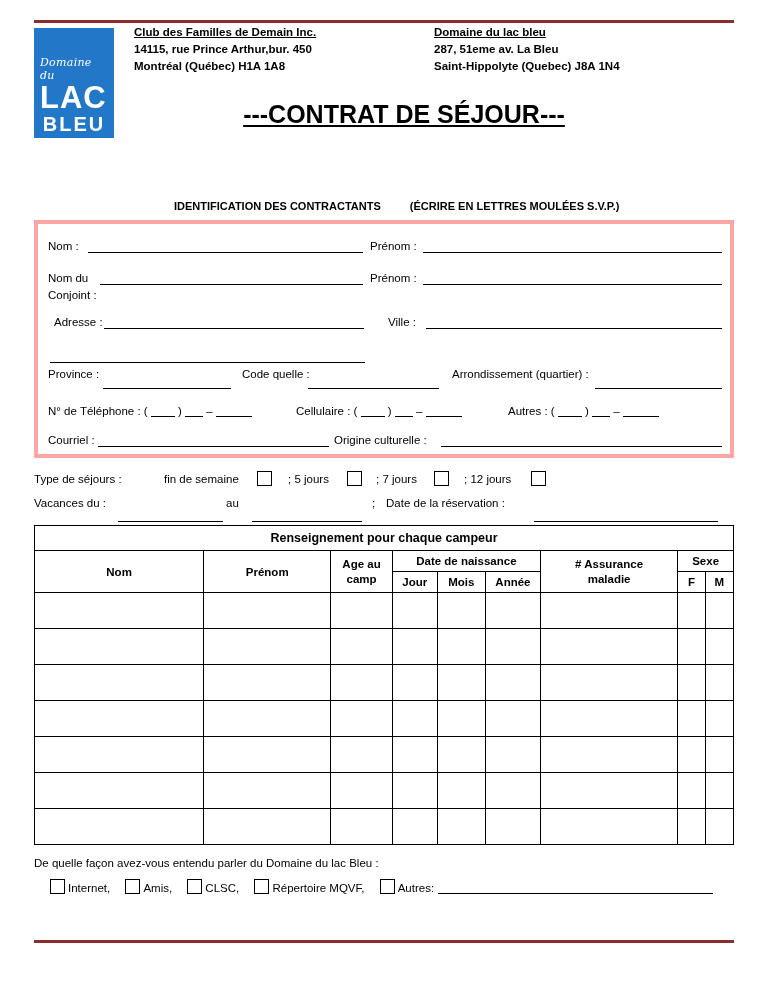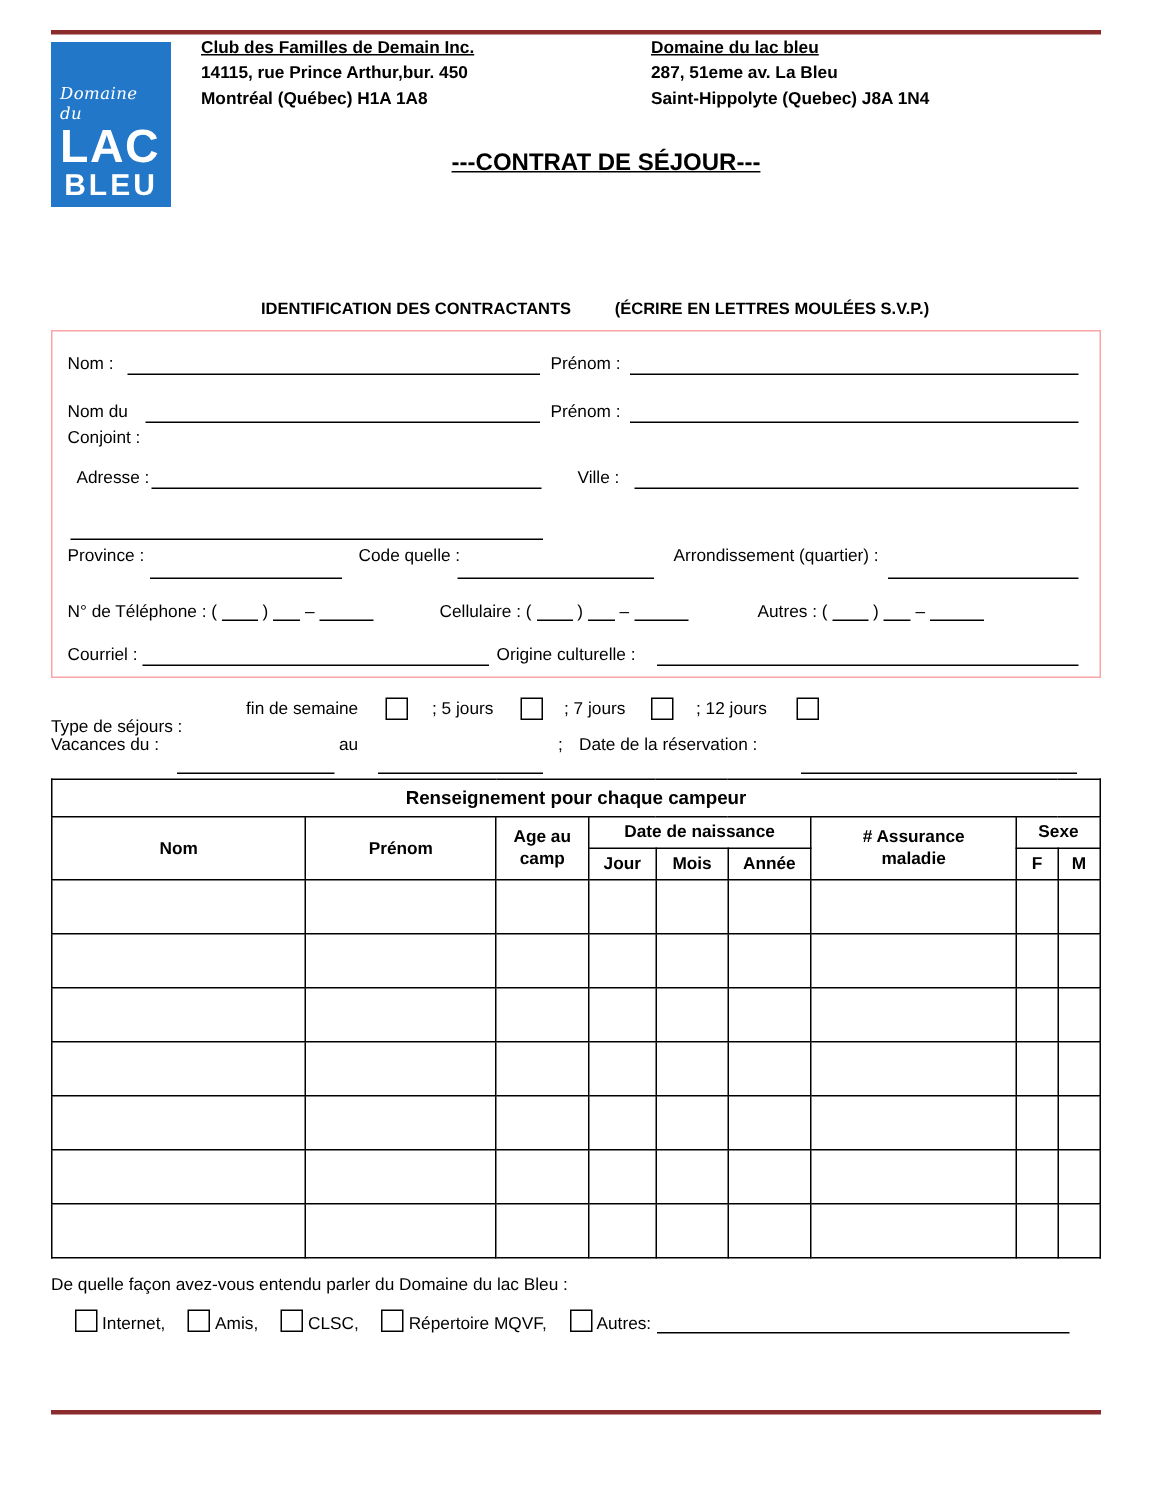--- a/index.html
+++ b/index.html
@@ -100,41 +100,41 @@
   .underline-text {
     text-decoration: underline;
   }
 
   .doc-title {
     position: absolute;
     left: 0;
     right: 0;
     top: 100px;
     text-align: center;
-    font-size: 16px;
+    font-size: 25px;
     font-weight: bold;
     text-decoration: underline;
     padding-left: 40px;
   }
 
   
   .ident-head {
     margin-top: 52px;
     font-size: 11px;
     font-weight: bold;
     padding-left: 140px;
   }
   .ident-head .paren {
     margin-left: 26px;
   }
 
   
   .ident-box {
     margin-top: 8px;
-    border: 1px solid #fca5a5;
+    border: 4px solid #fca5a5;
     height: 230px;
     position: relative;
     font-size: 11.5px;
   }
   .fld {
     position: absolute;
     white-space: nowrap;
   }
   .line {
     display: inline-block;
@@ -294,21 +294,21 @@
       <span class="line" style="width:36px;"></span>
     </div>
 
     <div class="fld" style="left:10px; top:210px;">Courriel :</div>
     <div class="fld" style="left:60px; top:210px;"><span class="line" style="width:231px;"></span></div>
     <div class="fld" style="left:296px; top:210px;">Origine culturelle :</div>
     <div class="fld" style="left:403px; top:210px;"><span class="line" style="width:281px;"></span></div>
   </div>
 
   <div class="sej">
-    <span style="position:absolute; left:0; top:18px;">Type de séjours :</span>
+    <span style="position:absolute; left:0; top:6px;">Type de séjours :</span>
     <span style="position:absolute; left:130px; top:6px;">fin de semaine</span>
     <span class="cb" style="position:absolute; left:221px; top:4px;"></span>
     <span style="position:absolute; left:254px; top:6px;text-align:right;">; 5 jours</span>
     <span class="cb" style="position:absolute; left:311px; top:4px;"></span>
     <span style="position:absolute; left:342px; top:6px;">; 7 jours</span>
     <span class="cb" style="position:absolute; left:398px; top:4px;"></span>
     <span style="position:absolute; left:430px; top:6px;">; 12 jours</span>
     <span class="cb" style="position:absolute; left:495px; top:4px;"></span>
   </div>
 

